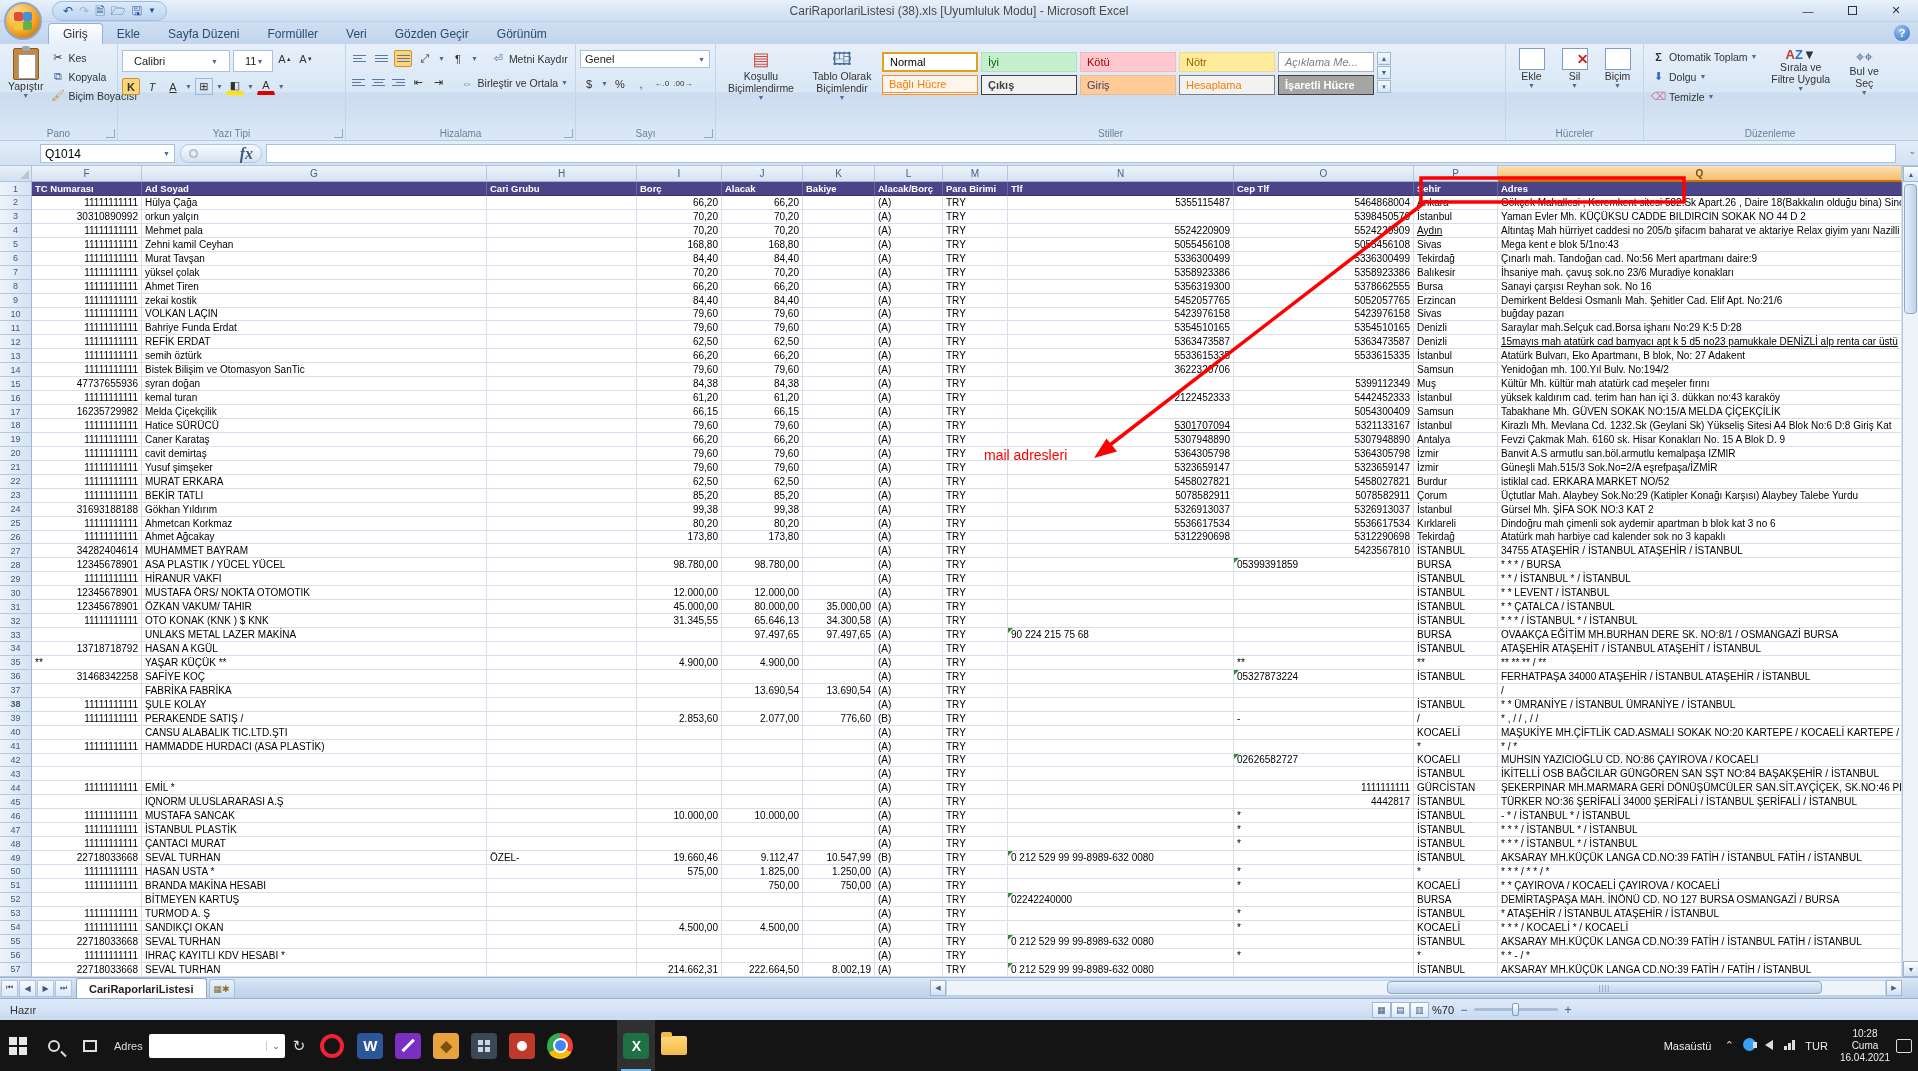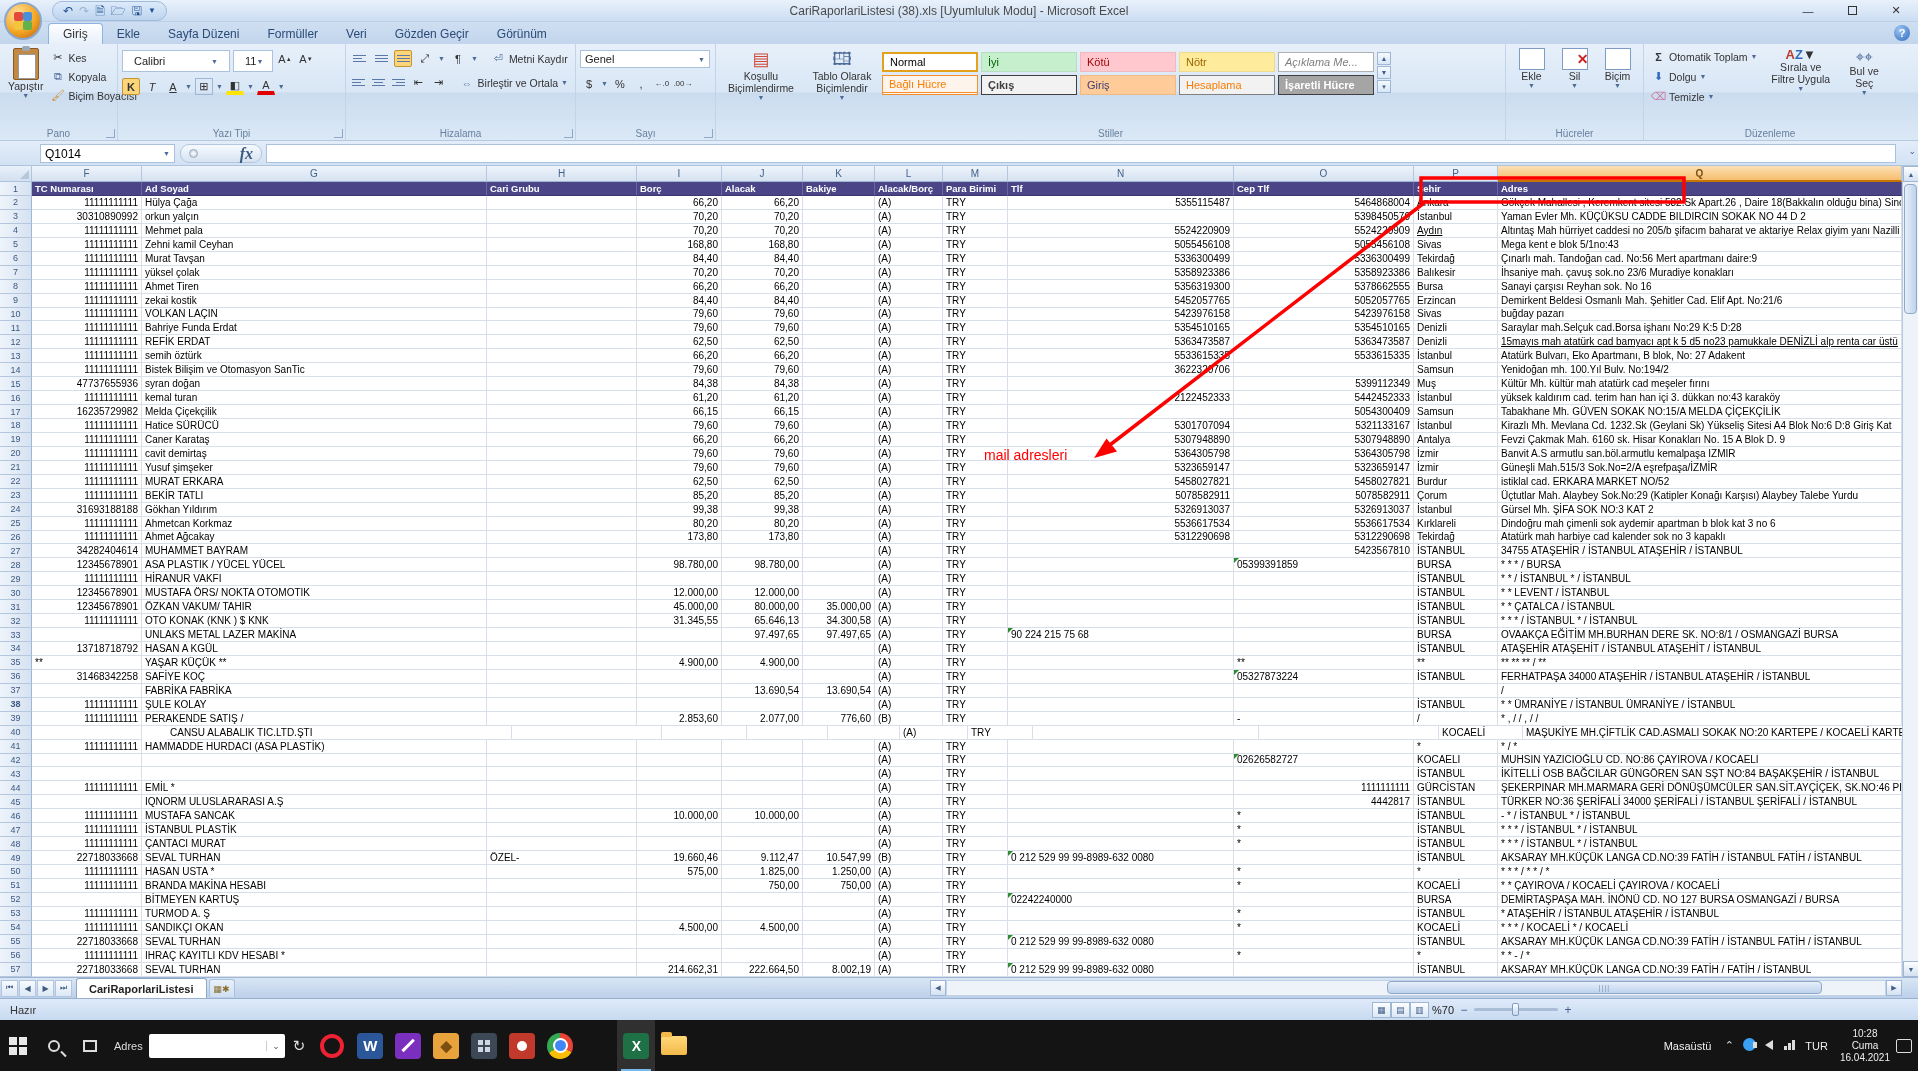--- a/index.html
+++ b/index.html
@@ -784,21 +784,21 @@
         </div>
         <div class="grow">
           <div class="gcell num" style="width: 110px; height: 13.95px;">11111111111</div>
           <div class="gcell" style="width: 345px; height: 13.95px;">Hatice SÜRÜCÜ</div>
           <div class="gcell" style="width: 150px; height: 13.95px;"></div>
           <div class="gcell num" style="width: 85px; height: 13.95px;">79,60</div>
           <div class="gcell num" style="width: 81px; height: 13.95px;">79,60</div>
           <div class="gcell num" style="width: 72px; height: 13.95px;"></div>
           <div class="gcell" style="width: 68px; height: 13.95px;">(A)</div>
           <div class="gcell" style="width: 65px; height: 13.95px;">TRY</div>
-          <div class="gcell num" style="width: 226px; height: 13.95px;">5301707094</div>
+          <div class="gcell num" style="width: 226px; height: 13.95px; text-decoration: underline;">5301707094</div>
           <div class="gcell num" style="width: 180px; height: 13.95px;">5321133167</div>
           <div class="gcell" style="width: 84px; height: 13.95px;">İstanbul</div>
           <div class="gcell" style="width: 404px; height: 13.95px;">Kirazlı Mh. Mevlana Cd. 1232.Sk (Geylani Sk) Yükseliş Sitesi A4 Blok No:6 D:8 Giriş Kat</div>
         </div>
         <div class="grow">
           <div class="gcell num" style="width: 110px; height: 13.95px;">11111111111</div>
           <div class="gcell" style="width: 345px; height: 13.95px;">Caner Karataş</div>
           <div class="gcell" style="width: 150px; height: 13.95px;"></div>
           <div class="gcell num" style="width: 85px; height: 13.95px;">66,20</div>
           <div class="gcell num" style="width: 81px; height: 13.95px;">66,20</div>
@@ -1085,21 +1085,21 @@
           <div class="gcell num" style="width: 72px; height: 13.95px;">776,60</div>
           <div class="gcell" style="width: 68px; height: 13.95px;">(B)</div>
           <div class="gcell" style="width: 65px; height: 13.95px;">TRY</div>
           <div class="gcell" style="width: 226px; height: 13.95px;"></div>
           <div class="gcell" style="width: 180px; height: 13.95px;">-</div>
           <div class="gcell" style="width: 84px; height: 13.95px;">/</div>
           <div class="gcell" style="width: 404px; height: 13.95px;">* , / / , / /</div>
         </div>
         <div class="grow">
           <div class="gcell" style="width: 110px; height: 13.95px;"></div>
-          <div class="gcell" style="width: 345px; height: 13.95px; margin-left: 25px;">CANSU ALABALIK  TIC.LTD.ŞTI</div>
+          <div class="gcell" style="width: 345px; height: 13.95px;">CANSU ALABALIK  TIC.LTD.ŞTI</div>
           <div class="gcell" style="width: 150px; height: 13.95px;"></div>
           <div class="gcell num" style="width: 85px; height: 13.95px;"></div>
           <div class="gcell num" style="width: 81px; height: 13.95px;"></div>
           <div class="gcell num" style="width: 72px; height: 13.95px;"></div>
           <div class="gcell" style="width: 68px; height: 13.95px;">(A)</div>
           <div class="gcell" style="width: 65px; height: 13.95px;">TRY</div>
           <div class="gcell" style="width: 226px; height: 13.95px;"></div>
           <div class="gcell" style="width: 180px; height: 13.95px;"></div>
           <div class="gcell" style="width: 84px; height: 13.95px;">KOCAELİ</div>
           <div class="gcell" style="width: 404px; height: 13.95px;">MAŞUKİYE MH.ÇİFTLİK CAD.ASMALI SOKAK NO:20 KARTEPE / KOCAELİ KARTEPE / KOCAELİ</div>

